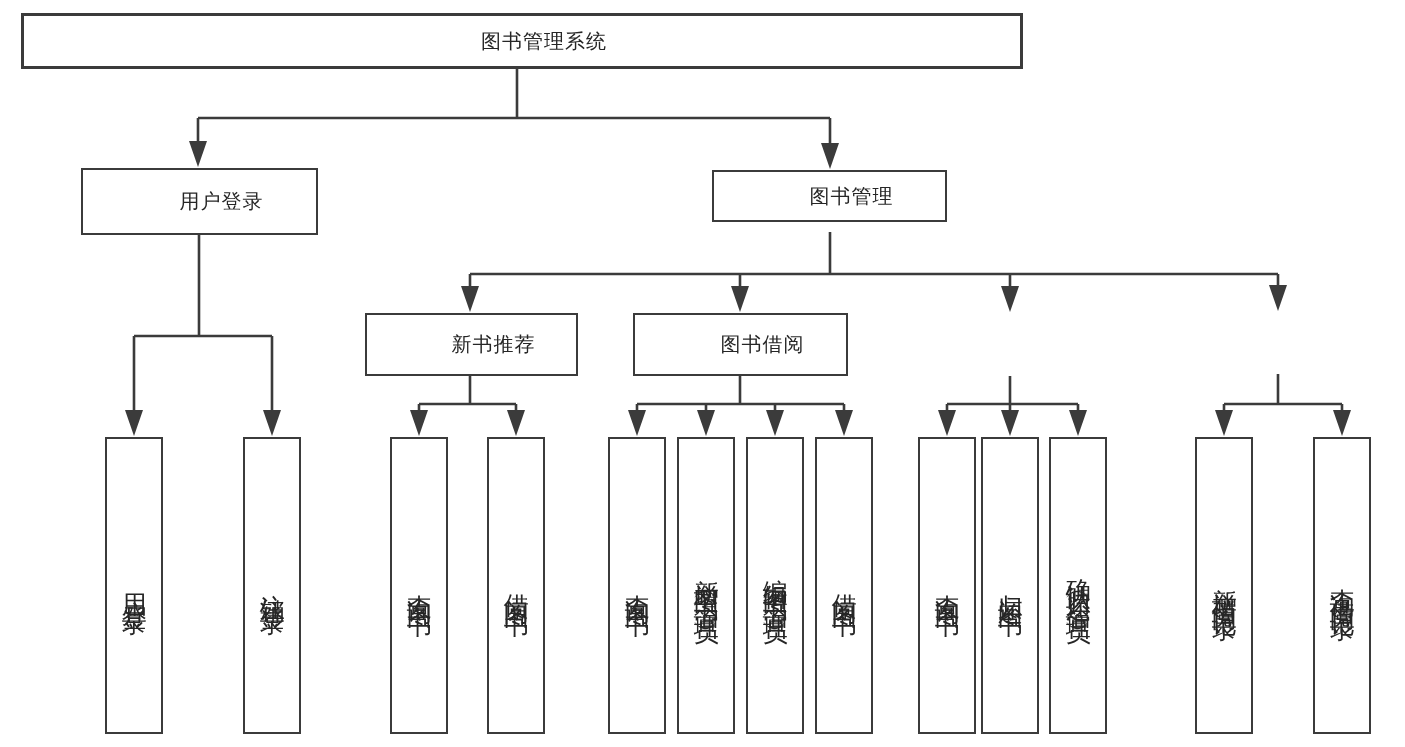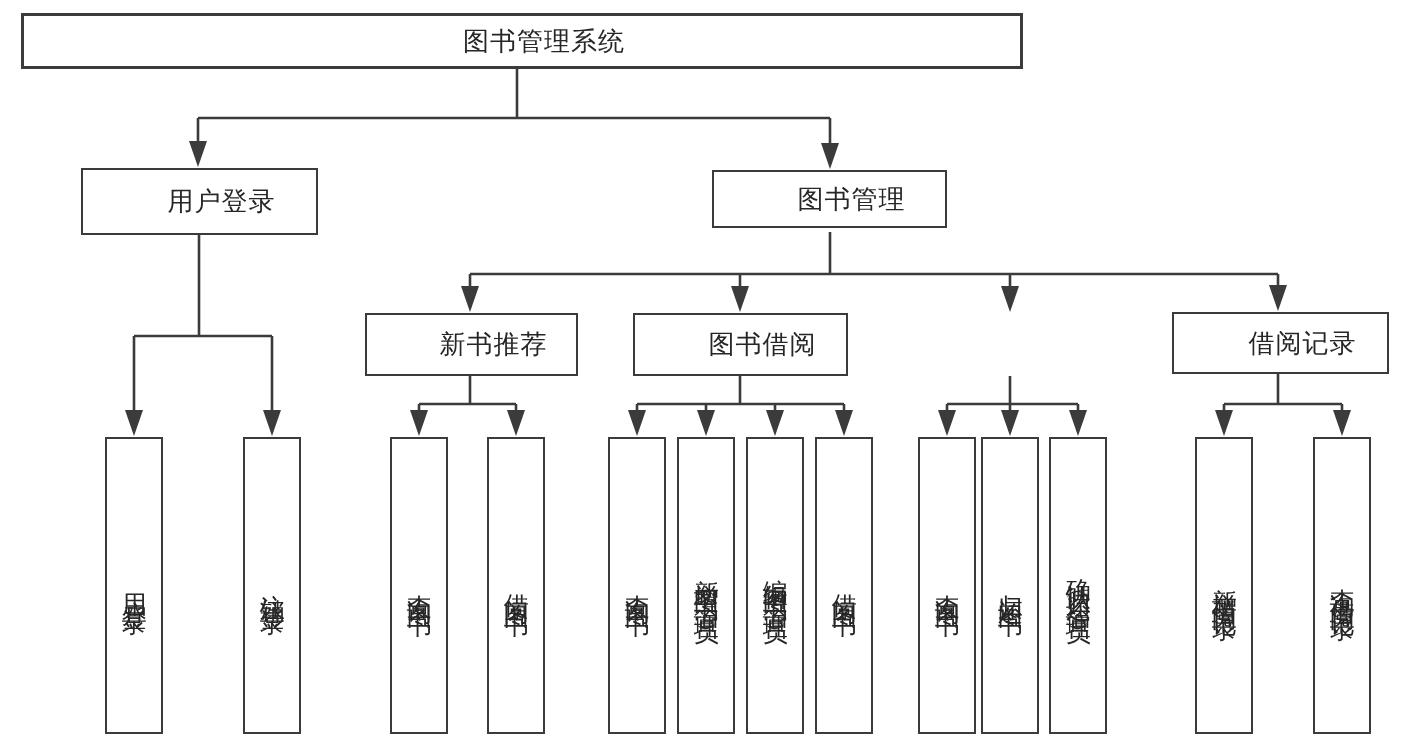--- a/index.html
+++ b/index.html
@@ -6,21 +6,21 @@
   .canvas {
     position:relative; width:1405px; height:747px; background:#ffffff;
     font-family:"Liberation Sans","DejaVu Sans",sans-serif; overflow:hidden;
   }
   .connector-layer { position:absolute; left:0; top:0; width:1405px; height:747px; }
   .box {
     position:absolute; box-sizing:border-box; background:#ffffff;
     border:2.5px solid #3b3b3b; color:#262626;
     display:flex; align-items:center; justify-content:center;
   }
-  .box.h { font-size:26px; letter-spacing:1px; white-space:nowrap;padding-left:44px; }
+  .box.h { font-size:20px; letter-spacing:1px; white-space:nowrap;padding-left:44px; }
   .box.root { border-width:3px; }
   .box.v  { font-size:25px; }
   .box.v span {
     writing-mode:vertical-rl; text-orientation:mixed;
     letter-spacing:6px; line-height:1.1;
   }
   .watermark {
     position:absolute; right:4px; bottom:5px;
     color:#a8a8a8; font-size:20px; letter-spacing:1px; white-space:nowrap;
   }
@@ -69,32 +69,29 @@
     </g>
   </svg>
 
   <div class="box h root" style="left:21px; top:13px; width:1002px; height:56px;">
     <span>图书管理系统</span>
   </div>
 
   <div class="box h" style="left:81px; top:168px; width:237px; height:67px;">
     <span>用户登录</span>
   </div>
-  <div class="box h" style="left:712px; top:170px; width:235px; height:58px;text-align:right;">
+  <div class="box h" style="left:712px; top:170px; width:235px; height:52px;text-align:right;">
     <span>图书管理</span>
   </div>
 
   <div class="box h" style="left:633px; top:313px; width:215px; height:63px;">
     <span>图书借阅</span>
   </div>
   <div class="box h" style="left:365px; top:313px; width:213px; height:63px;">
     <span>新书推荐</span>
-  </div>
-  <div class="box h" style="left:1172px; top:312px; width:217px; height:62px;">
-    <span>借阅记录</span>
   </div>
 
   <div class="box v" style="left:105px; top:437px; width:58px; height:297px;">
     <span>用户登录</span>
   </div>
   <div class="box v" style="left:243px; top:437px; width:58px; height:297px;">
     <span>注销登录</span>
   </div>
 
   <div class="box v" style="left:390px; top:437px; width:58px; height:297px;">

